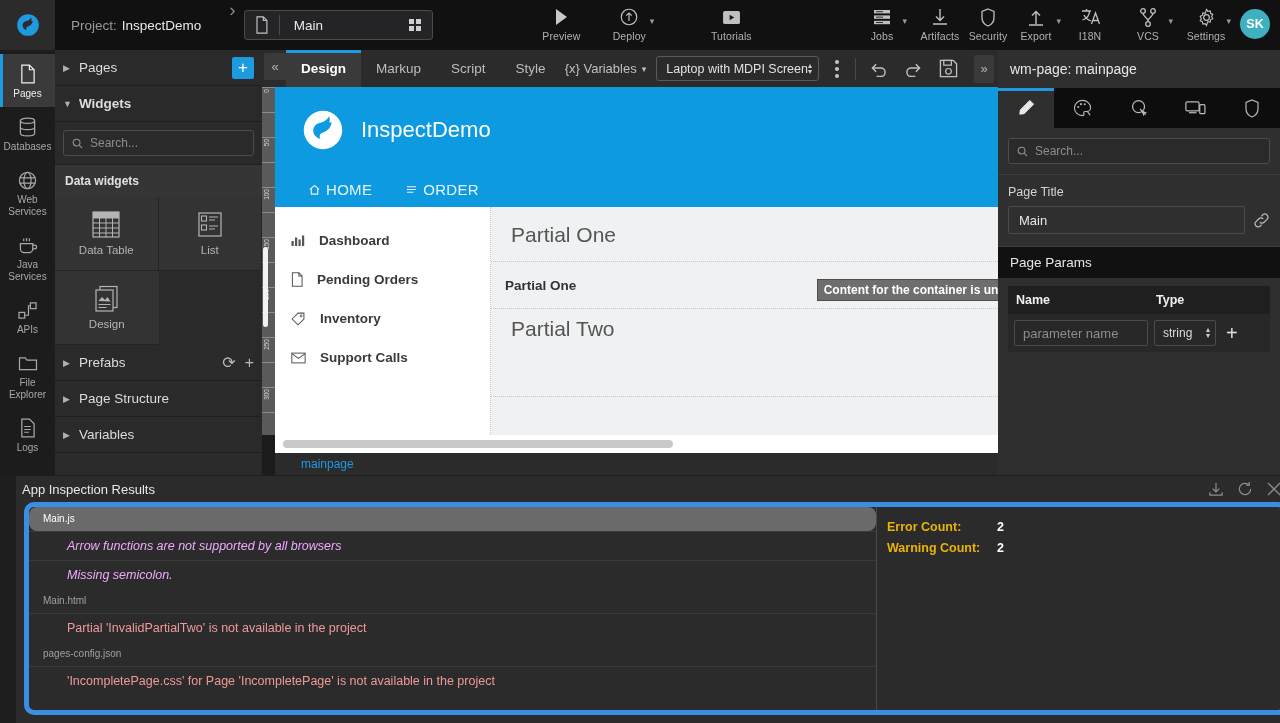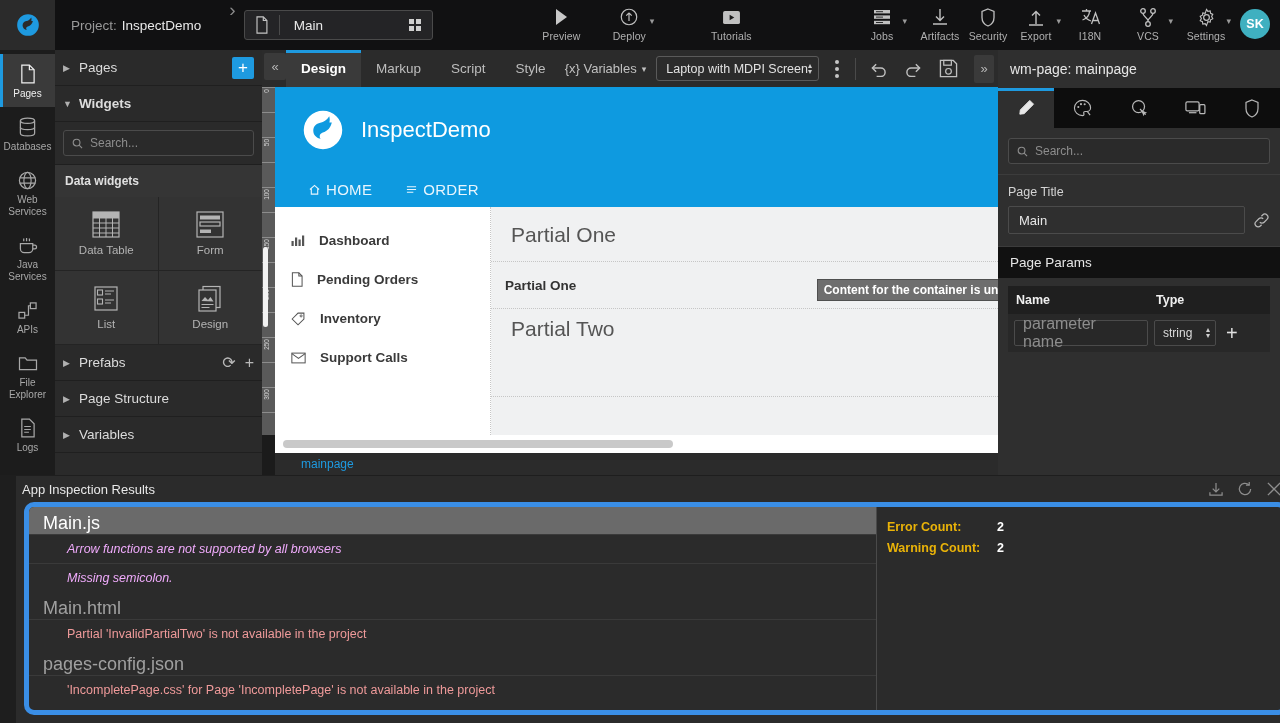--- a/index.html
+++ b/index.html
@@ -182,39 +182,39 @@
     color:#e6e6e6; font-size:13px; display:flex; align-items:center; padding:0 10px;
   }
   .rp-sechead { background:#111; color:#e6e6e6; font-size:13.5px; padding:8px 12px; }
   .params { padding:8px 10px 0 10px; }
   .p-hdr { display:flex; background:#1f1f1f; color:#f0f0f0; font-size:12.5px; font-weight:bold; }
   .p-hdr .c1 { width:140px; padding:7px 8px; }
   .p-hdr .c2 { flex:1; padding:7px 8px; }
   .p-row { display:flex; align-items:center; background:#282828; padding:6px 6px; gap:6px; }
   .p-ph {
     width:134px; height:26px; border:1px solid #4b4b4b; border-radius:2px;
-    color:#8d8d8d; font-size:16px; display:flex; align-items:center; padding:0 8px;
+    color:#8d8d8d; font-size:13px; display:flex; align-items:center; padding:0 8px;
   }
   .p-sel {
     width:62px; height:26px; border:1px solid #4b4b4b; border-radius:2px; color:#dcdcdc;
     font-size:12px; display:flex; align-items:center; justify-content:space-between; padding:0 5px 0 8px;
   }
   .p-add { color:#e0e0e0; font-size:20px; line-height:1; padding:0 4px; }
 
   
   .insp { position:absolute; left:16px; top:476px; width:1280px; height:247px; background:#2b2b2b; }
   .insp-head { height:26px; display:flex; align-items:center; padding:0 6px 0 6px; color:#e8e8e8; font-size:13px; }
   .insp-actions { margin-left:auto; display:flex; align-items:center; gap:13px; padding-right:8px; color:#8e8e8e; }
   .insp-box {
     position:absolute; left:8px; top:26px; width:1264px; height:213px;
     border:5px solid #3a8ee6; border-radius:10px; background:#2b2b2b; display:flex; overflow:hidden;
   }
   .insp-left { width:848px; border-right:1px solid #4a4a4a; overflow:hidden; }
   .insp-right { flex:1; padding:13px 10px 0 10px; }
-  .row-file { background:#6a6a6a; color:#ffffff; font-size:18px; padding:6px 0 0 14px; }
+  .row-file { background:#6a6a6a; color:#ffffff; font-size:10px; padding:6px 0 7px 14px;border-radius:8px; }
   .row-file.dim { background:transparent; color:#a0a0a0; }
   .row-msg { font-size:12.5px; padding:7px 0 7px 38px; border-top:1px solid #3a3a3a; }
   .row-msg.warn { color:#f0abfc;font-style:italic; }
   .row-msg.err { color:#ef9a9a; }
   .cnt-row { display:flex; font-size:12.5px; font-weight:bold; margin-bottom:7px; }
   .cnt-row .k { color:#eab308; width:110px; }
   .cnt-row .v { color:#ffffff; }
 
   svg { display:block; }
 </style>
@@ -461,31 +461,20 @@
     <div class="wgrid">
       <div class="wcell">
         <span>
           <svg width="28" height="27" viewBox="0 0 28 27">
               <rect x="1" y="1" width="26" height="25" fill="none" stroke="#b4b4b4" stroke-width="1.2"></rect>
               <path d="M1 7h26M1 12h26M1 17h26M1 22h26M7.5 1v25M14 1v25M20.5 1v25" stroke="#b4b4b4" stroke-width="1"></path>
               <rect x="1" y="1" width="26" height="6" fill="#b4b4b4"></rect>
             </svg>
         </span>
         <span>Data Table</span>
-      </div>
-      <div class="wcell" style="border-right:none">
-        <span>
-          <svg width="28" height="27" viewBox="0 0 28 27">
-              <rect x="1" y="1" width="26" height="25" fill="none" stroke="#b4b4b4" stroke-width="1.2"></rect>
-              <rect x="4" y="4.5" width="20" height="4" fill="#b4b4b4"></rect>
-              <rect x="4" y="11" width="20" height="4" fill="none" stroke="#b4b4b4" stroke-width="1.2"></rect>
-              <rect x="4" y="18.5" width="11" height="3.5" fill="#b4b4b4"></rect>
-            </svg>
-        </span>
-        <span>Form</span>
       </div>
       <div class="wcell">
         <span>
           <svg width="28" height="27" viewBox="0 0 28 27">
               <rect x="3" y="2" width="22" height="23" fill="none" stroke="#b4b4b4" stroke-width="1.2"></rect>
               <rect x="5.5" y="5" width="5" height="5" fill="none" stroke="#b4b4b4" stroke-width="1.1"></rect>
               <rect x="5.5" y="14" width="5" height="5" fill="none" stroke="#b4b4b4" stroke-width="1.1"></rect>
               <path d="M13 6h9M13 9h6M13 15h9M13 18h6" stroke="#b4b4b4" stroke-width="1.2"></path>
             </svg>
         </span>

